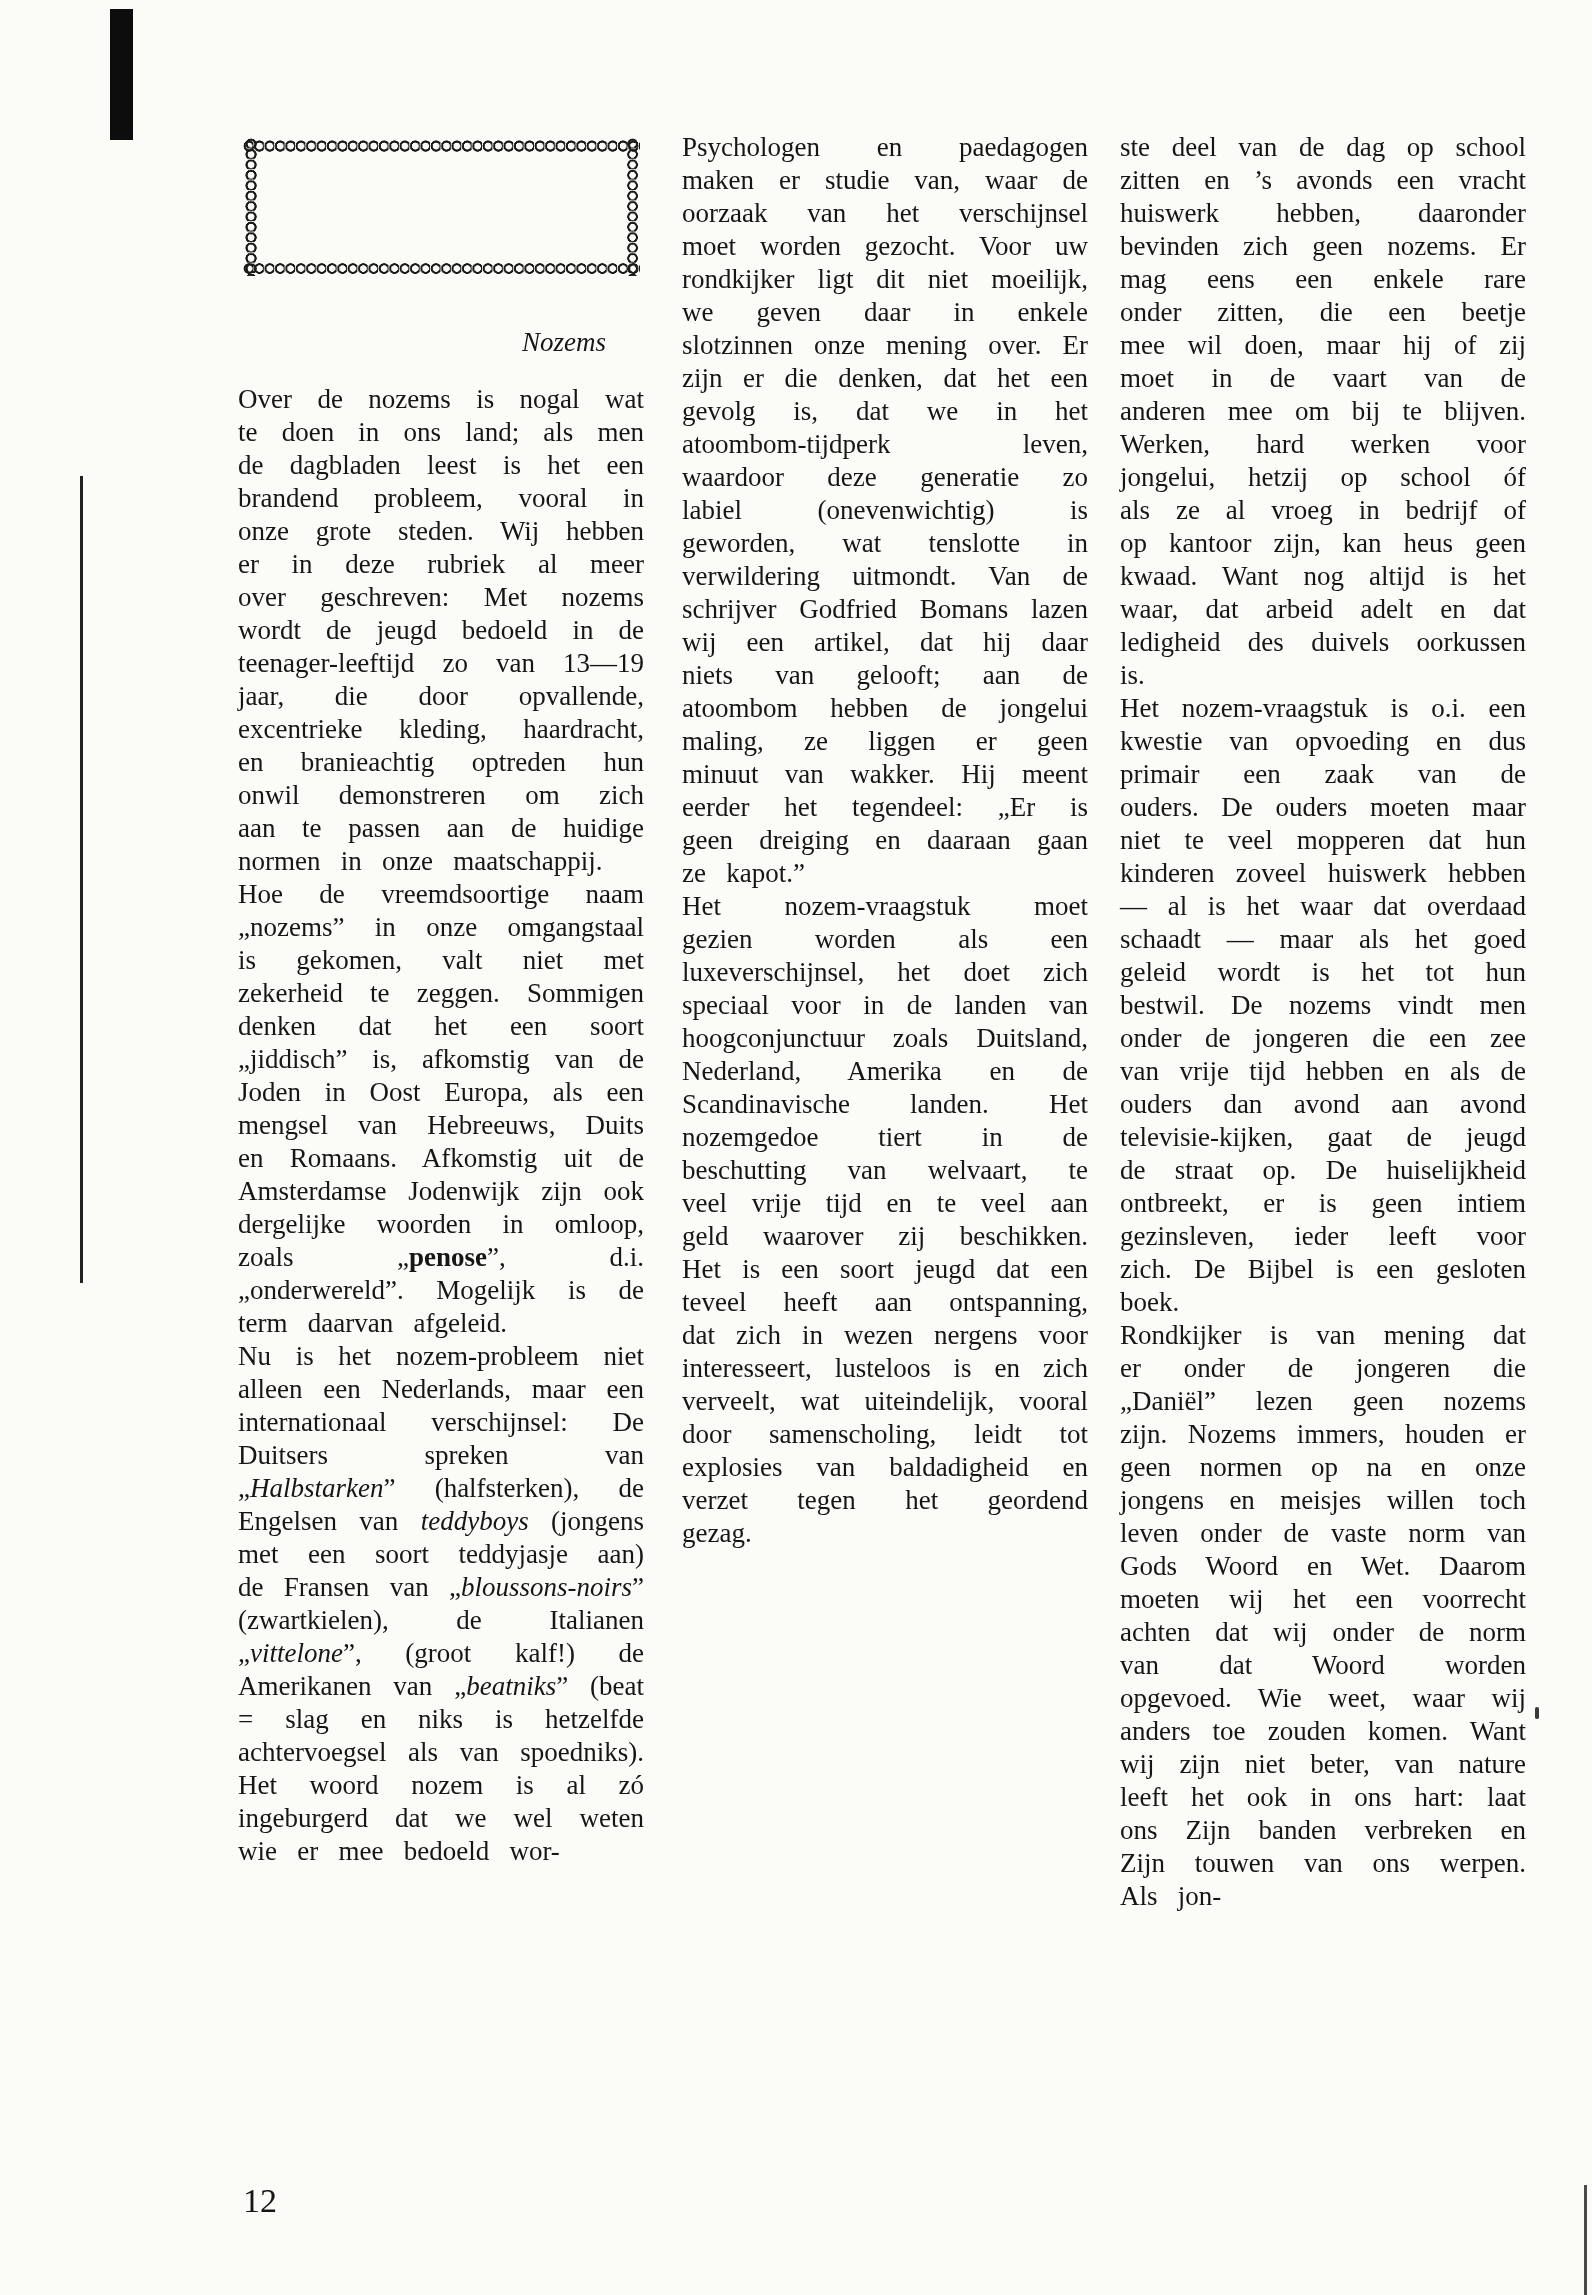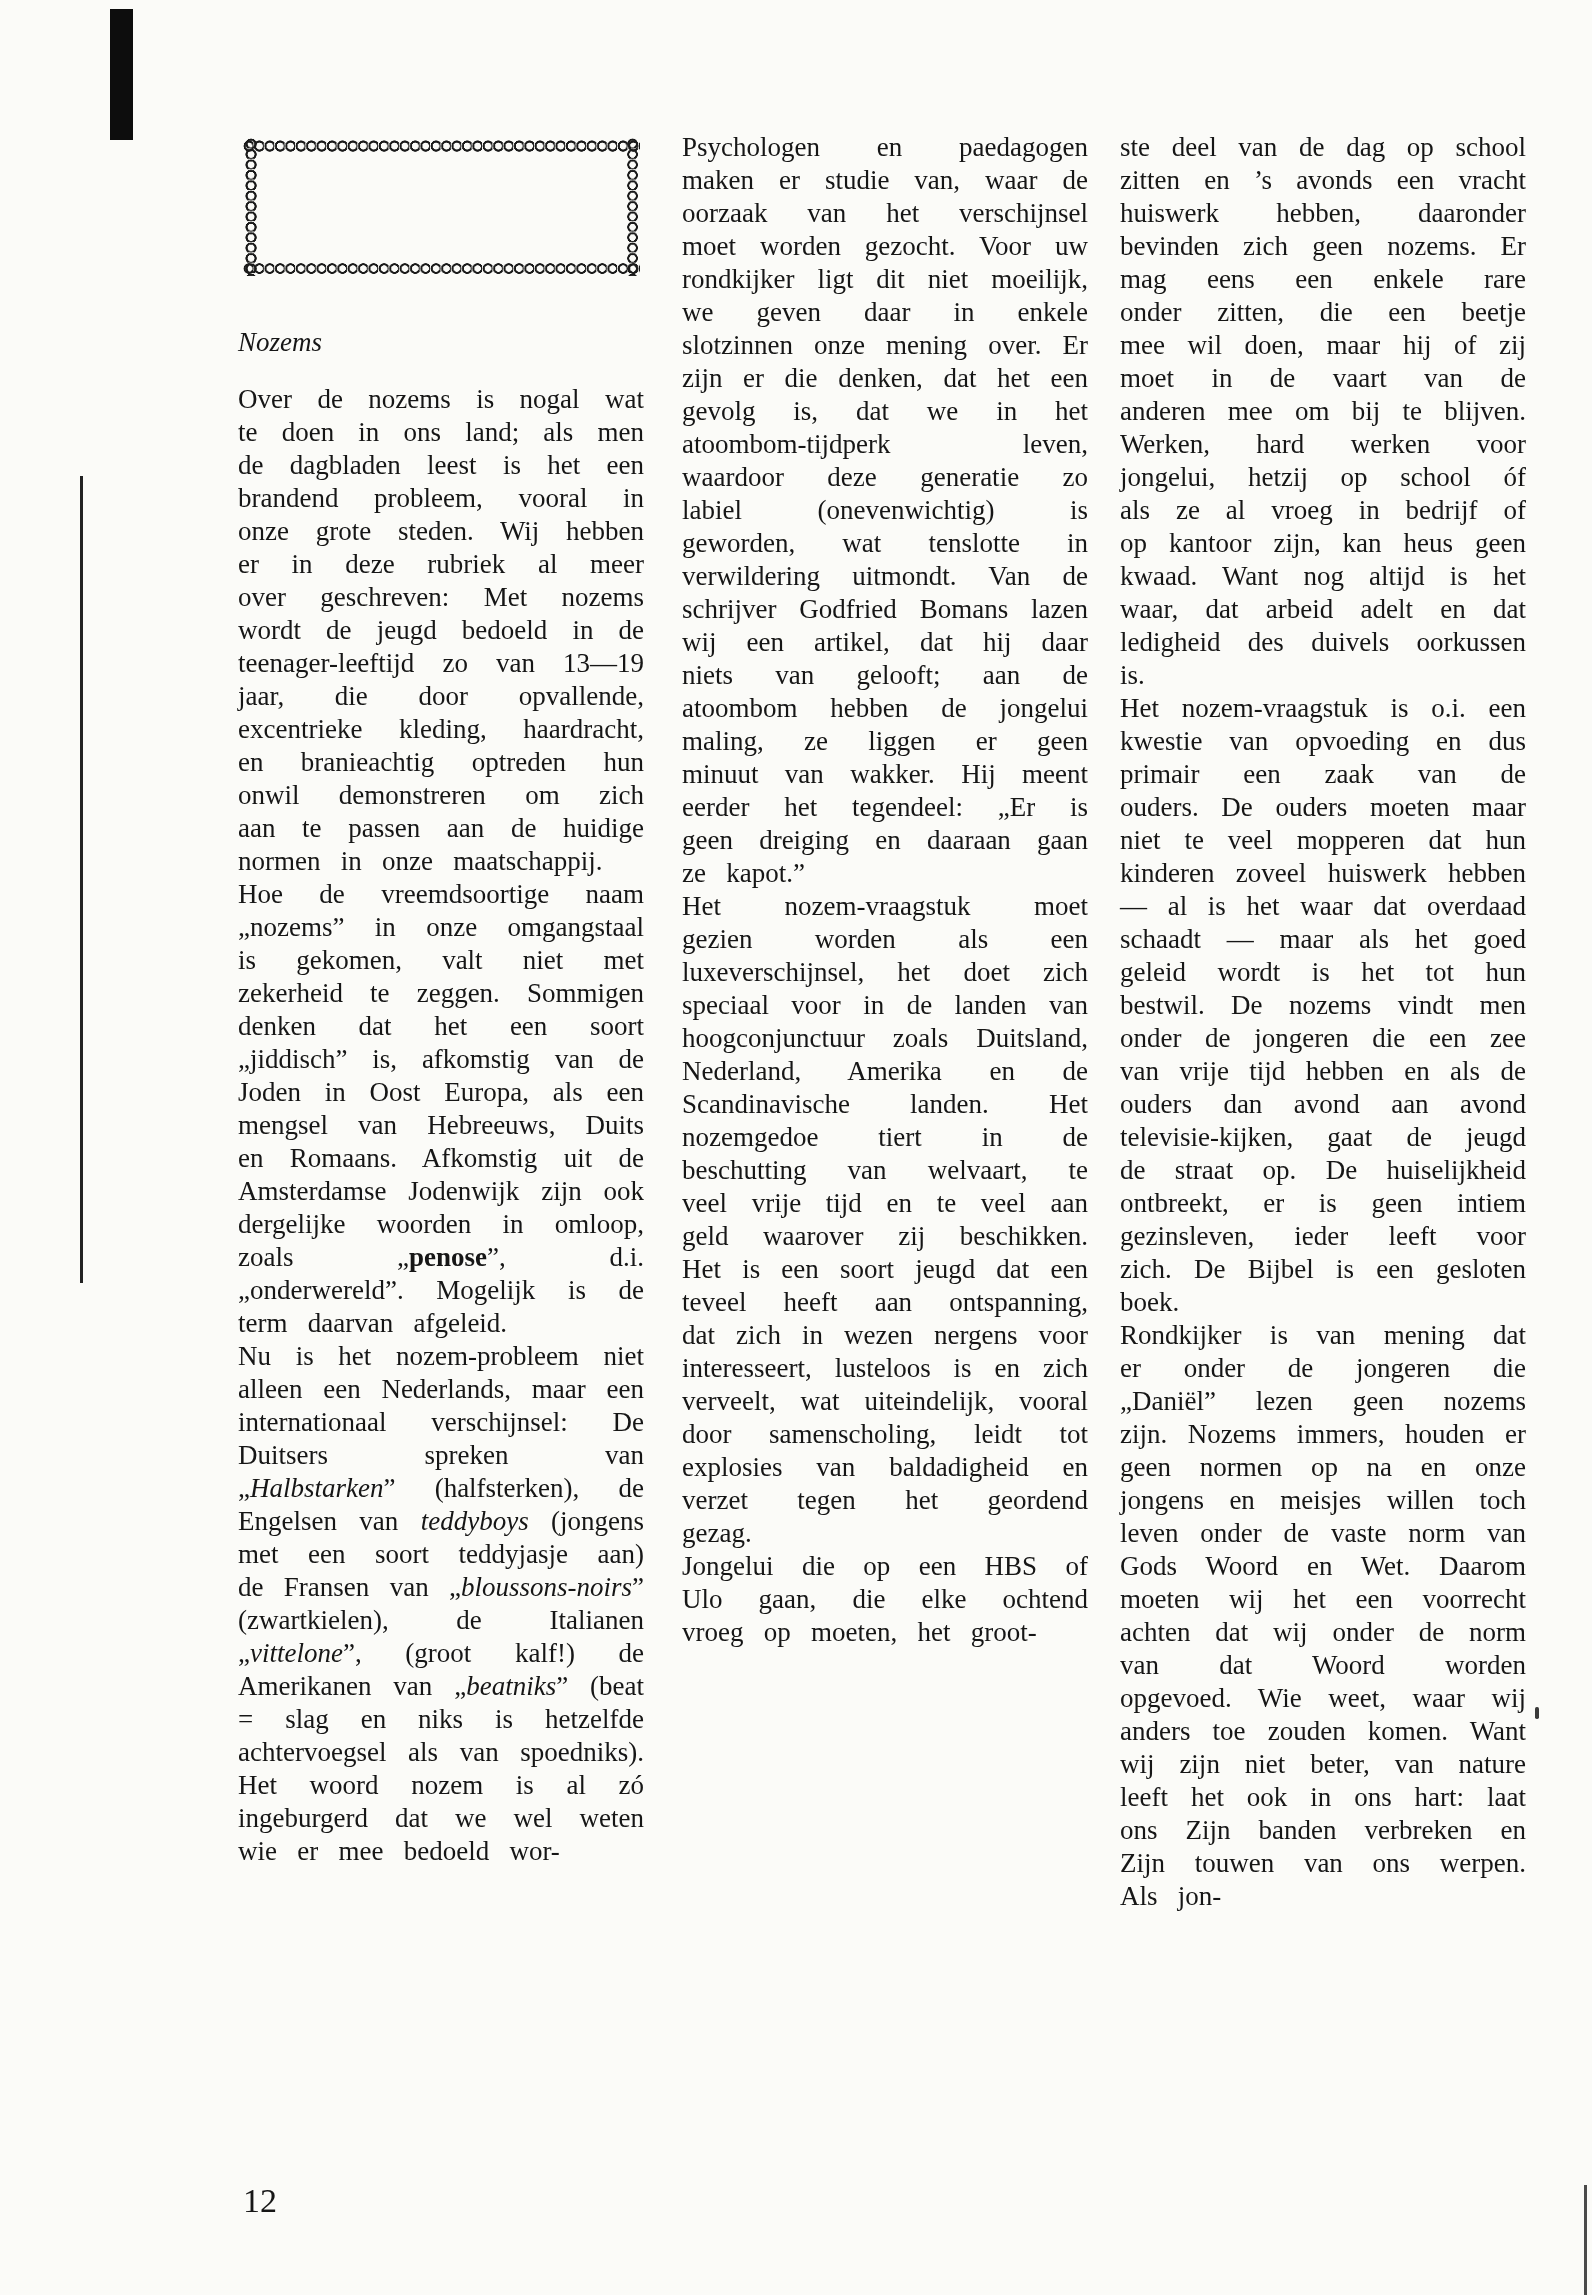--- a/index.html
+++ b/index.html
@@ -67,20 +67,21 @@
     hyphens: auto;
     -webkit-hyphens: auto;
   }
   .column p { margin: 0; }
   .col1 { left: 238px;  top: 326px; }
   .col2 { left: 682px;  top: 131px; }
   .col3 { left: 1120px; top: 131px; }
 
   .subtitle {
     font-style: italic;
+    text-align: right;
     padding-right: 38px;
     word-spacing: normal;
     margin-bottom: 24px;
   }
 
   .pagenum {
     position: absolute;
     left: 243px; top: 2182px;
     font-size: 34px;
   }
@@ -105,21 +106,20 @@
   <div class="column col1">
     <div class="subtitle">Nozems</div>
     <p>Over de nozems is nogal wat te doen in ons land; als men de dagbladen leest is het een brandend probleem, vooral in onze grote steden. Wij hebben er in deze rubriek al meer over geschreven: Met nozems wordt de jeugd bedoeld in de teenager-leeftijd zo van 13—19 jaar, die door opvallende, excentrieke kleding, haardracht, en branieachtig optreden hun onwil demonstreren om zich aan te passen aan de huidige normen in onze maatschappij.</p>
     <p>Hoe de vreemdsoortige naam „nozems” in onze omgangstaal is gekomen, valt niet met zekerheid te zeggen. Sommigen denken dat het een soort „jiddisch” is, afkomstig van de Joden in Oost Europa, als een mengsel van Hebreeuws, Duits en Romaans. Afkomstig uit de Amsterdamse Jodenwijk zijn ook dergelijke woorden in omloop, zoals „<b>penose</b>”, d.i. „onderwereld”. Mogelijk is de term daarvan afgeleid.</p>
     <p>Nu is het nozem-probleem niet alleen een Nederlands, maar een internationaal verschijnsel: De Duitsers spreken van „<i>Halbstarken</i>” (halfsterken), de Engelsen van <i>teddyboys</i> (jongens met een soort teddyjasje aan) de Fransen van „<i>bloussons-noirs</i>” (zwartkielen), de Italianen „<i>vittelone</i>”, (groot kalf!) de Amerikanen van „<i>beatniks</i>” (beat = slag en niks is hetzelfde achtervoegsel als van spoedniks). Het woord nozem is al zó ingeburgerd dat we wel weten wie er mee bedoeld wor-</p>
   </div>
 
   <div class="column col2">
     <p>Psychologen en paedagogen maken er studie van, waar de oorzaak van het verschijnsel moet worden gezocht. Voor uw rondkijker ligt dit niet moeilijk, we geven daar in enkele slotzinnen onze mening over. Er zijn er die denken, dat het een gevolg is, dat we in het atoombom-tijdperk leven, waardoor deze generatie zo labiel (onevenwichtig) is geworden, wat tenslotte in verwildering uitmondt. Van de schrijver Godfried Bomans lazen wij een artikel, dat hij daar niets van gelooft; aan de atoombom hebben de jongelui maling, ze liggen er geen minuut van wakker. Hij meent eerder het tegendeel: „Er is geen dreiging en daaraan gaan ze kapot.”</p>
     <p>Het nozem-vraagstuk moet gezien worden als een luxeverschijnsel, het doet zich speciaal voor in de landen van hoogconjunctuur zoals Duitsland, Nederland, Amerika en de Scandinavische landen. Het nozemgedoe tiert in de beschutting van welvaart, te veel vrije tijd en te veel aan geld waarover zij beschikken. Het is een soort jeugd dat een teveel heeft aan ontspanning, dat zich in wezen nergens voor interesseert, lusteloos is en zich verveelt, wat uiteindelijk, vooral door samenscholing, leidt tot explosies van baldadigheid en verzet tegen het geordend gezag.</p>
-    <p>Jongelui die op een HBS of Ulo gaan, die elke ochtend vroeg op moeten, het groot-</p>
   </div>
 
   <div class="column col3">
     <p>ste deel van de dag op school zitten en ’s avonds een vracht huiswerk hebben, daaronder bevinden zich geen nozems. Er mag eens een enkele rare onder zitten, die een beetje mee wil doen, maar hij of zij moet in de vaart van de anderen mee om bij te blijven. Werken, hard werken voor jongelui, hetzij op school óf als ze al vroeg in bedrijf of op kantoor zijn, kan heus geen kwaad. Want nog altijd is het waar, dat arbeid adelt en dat ledigheid des duivels oorkussen is.</p>
     <p>Het nozem-vraagstuk is o.i. een kwestie van opvoeding en dus primair een zaak van de ouders. De ouders moeten maar niet te veel mopperen dat hun kinderen zoveel huiswerk hebben — al is het waar dat overdaad schaadt — maar als het goed geleid wordt is het tot hun bestwil. De nozems vindt men onder de jongeren die een zee van vrije tijd hebben en als de ouders dan avond aan avond televisie-kijken, gaat de jeugd de straat op. De huiselijkheid ontbreekt, er is geen intiem gezinsleven, ieder leeft voor zich. De Bijbel is een gesloten boek.</p>
     <p>Rondkijker is van mening dat er onder de jongeren die „Daniël” lezen geen nozems zijn. Nozems immers, houden er geen normen op na en onze jongens en meisjes willen toch leven onder de vaste norm van Gods Woord en Wet. Daarom moeten wij het een voorrecht achten dat wij onder de norm van dat Woord worden opgevoed. Wie weet, waar wij anders toe zouden komen. Want wij zijn niet beter, van nature leeft het ook in ons hart: laat ons Zijn banden verbreken en Zijn touwen van ons werpen. Als jon-</p>
   </div>
 
   <div class="pagenum">12</div>
 

